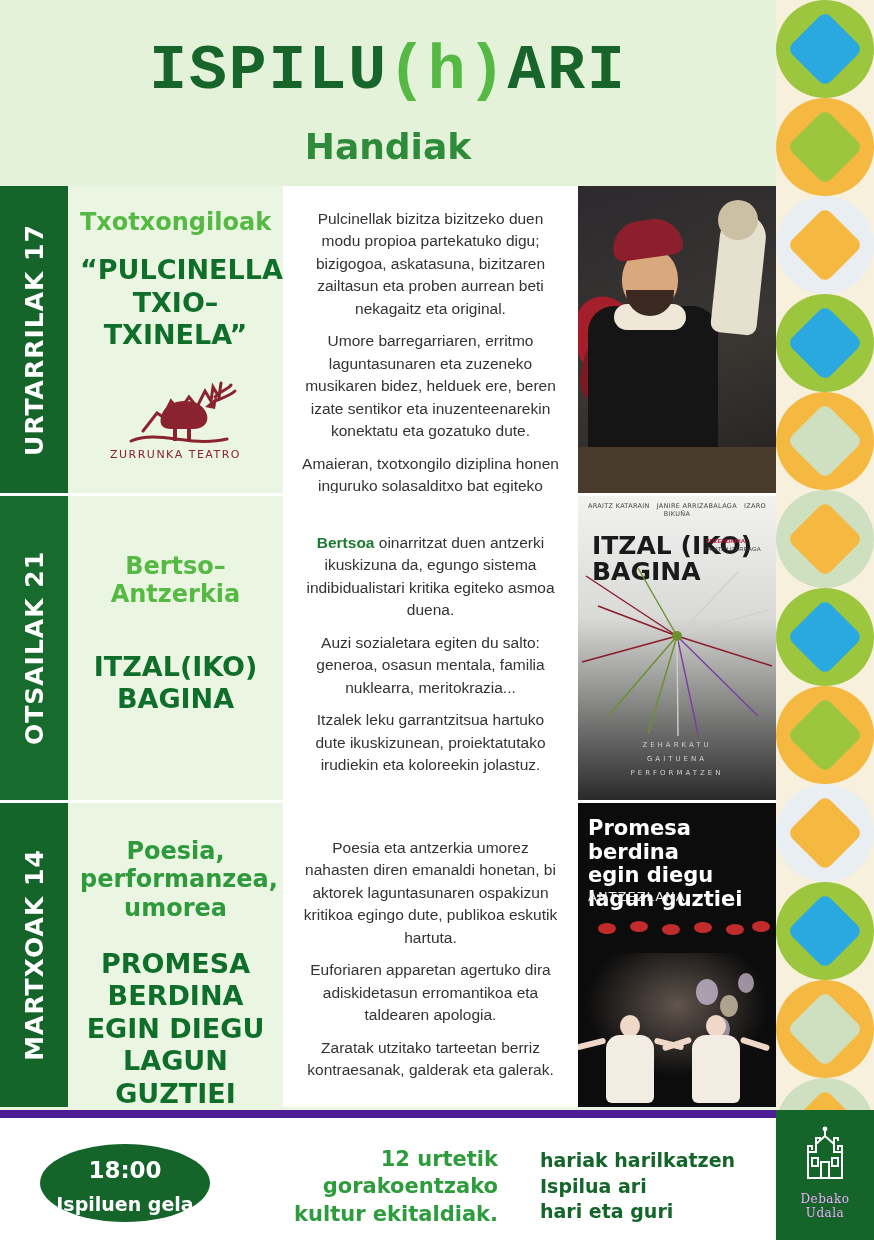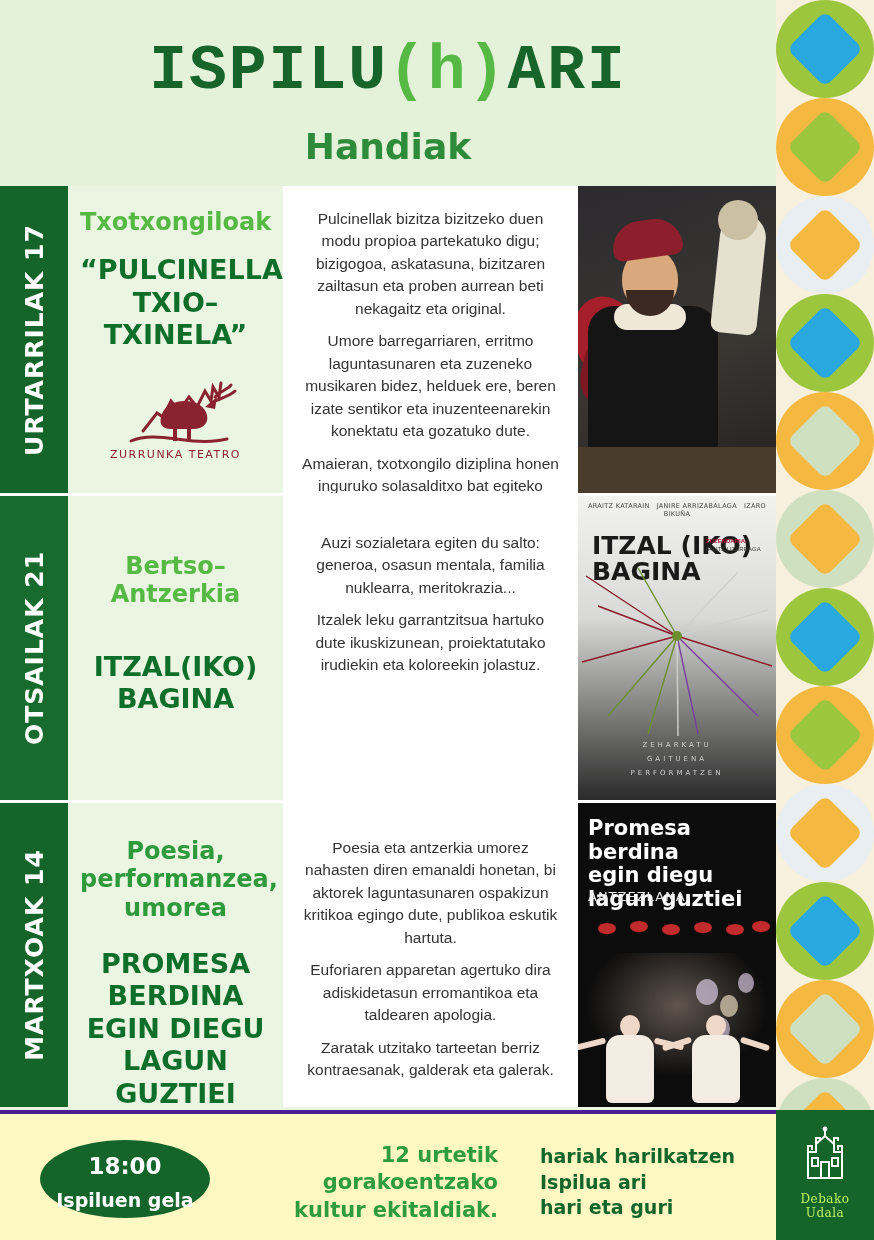--- a/index.html
+++ b/index.html
@@ -200,22 +200,22 @@
   .p3 .actor .head { position:absolute; left:18px; top:0; width:20px; height:22px; background:#f0d8c8; border-radius:50%; }
   .p3 .actor .dress { position:absolute; left:4px; top:20px; width:48px; height:68px; background:#f3ece2; border-radius:14px 14px 6px 6px; }
   .p3 .actor .arm { position:absolute; top:26px; width:30px; height:6px; background:#f0d8c8; border-radius:4px; }
   .p3 .balloon { position:absolute; border-radius:50%; opacity:.75; }
 
   
   .footer {
     position: absolute;
     left: 0; top: 1110px;
     width: 776px; height: 130px;
-    background: #fef9c3;
-    border-top: 4px solid #4c1d95;
+    background: #ffffff;
+    border-top: 8px solid #4c1d95;
   }
   .time-badge {
     position: absolute;
     left: 40px; top: 26px;
     width: 170px; height: 78px;
     background: #15642a;
     border-radius: 50%;
     color: #ffffff;
     text-align: center;
     padding-top: 13px;
@@ -242,21 +242,21 @@
     font-size: 19px;
     font-weight: bold;
     line-height: 1.35;
     font-family: "DejaVu Sans", sans-serif;
   }
   .udala {
     position: absolute;
     right: 0; top: 1110px;
     width: 98px; height: 130px;
     background: #15642a;
-    color: #bef264;
+    color: #f0abfc;
     text-align: center;
     padding-top: 16px;
   }
   .udala .castle { margin: 0 auto 6px auto; }
   .udala .u1 { font-size: 12px; font-family: "DejaVu Serif", serif; letter-spacing: .5px; }
   .udala .u2 { font-size: 12px; font-family: "DejaVu Serif", serif; letter-spacing: .5px; }
 </style>
 </head>
 <body>
 
@@ -366,20 +366,21 @@
 
     <div class="row" style="height:307px;">
       <div class="date-col alt">
         <div class="date-text">OTSAILAK 21</div>
       </div>
       <div class="name-col" style="padding-top:56px;">
         <div class="genre">Bertso– Antzerkia</div>
         <div class="showtitle" style="margin-top:42px;">ITZAL(IKO) BAGINA</div>
       </div>
       <div class="desc-col" style="padding-top:36px;">
+        <p><b>Bertsoa</b><span> oinarritzat duen antzerki ikuskizuna da, egungo sistema indibidualistari kritika egiteko asmoa duena.</span></p>
         <p>Auzi sozialetara egiten du salto: generoa, osasun mentala, familia nuklearra, meritokrazia...</p>
         <p>Itzalek leku garrantzitsua hartuko dute ikuskizunean, proiektatutako irudiekin eta koloreekin jolastuz.</p>
       </div>
       <div class="img-col p2">
         <div class="credits">
           <span>ARAITZ KATARAIN</span>&nbsp;&nbsp;
           <span>JANIRE ARRIZABALAGA</span>&nbsp;&nbsp;
           <span>IZARO BIKUÑA</span>
         </div>
         <div class="t2">

